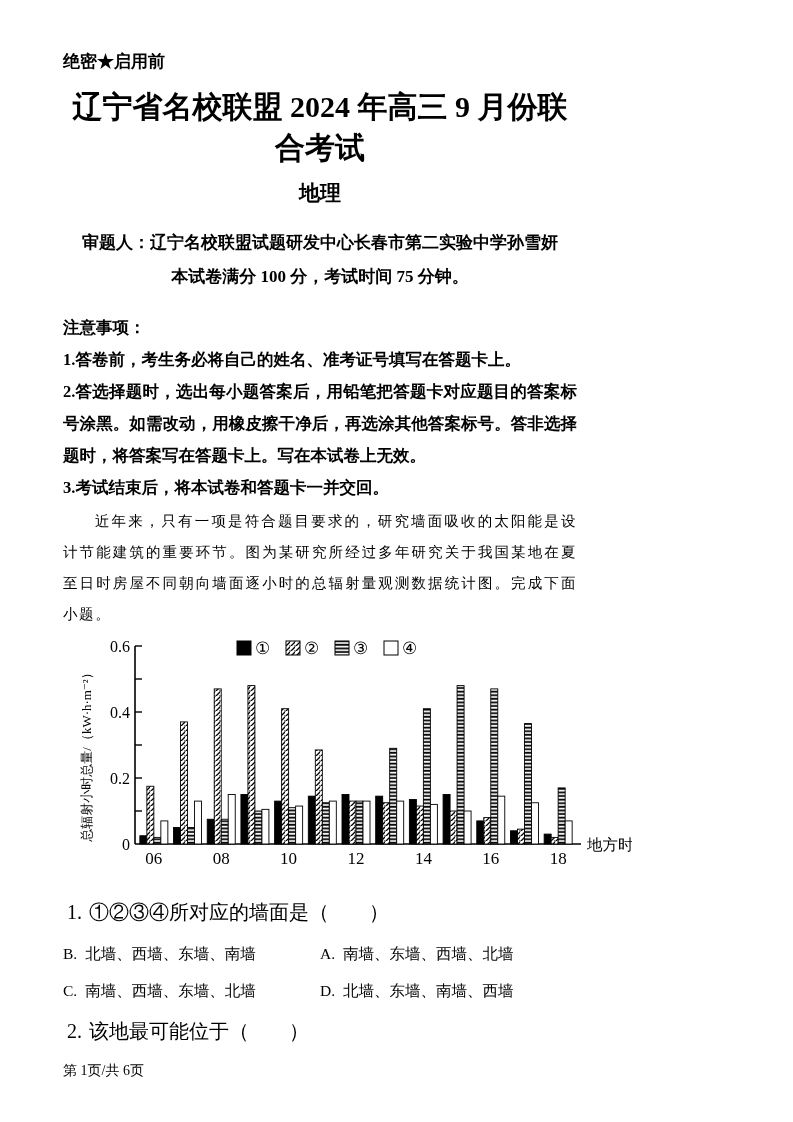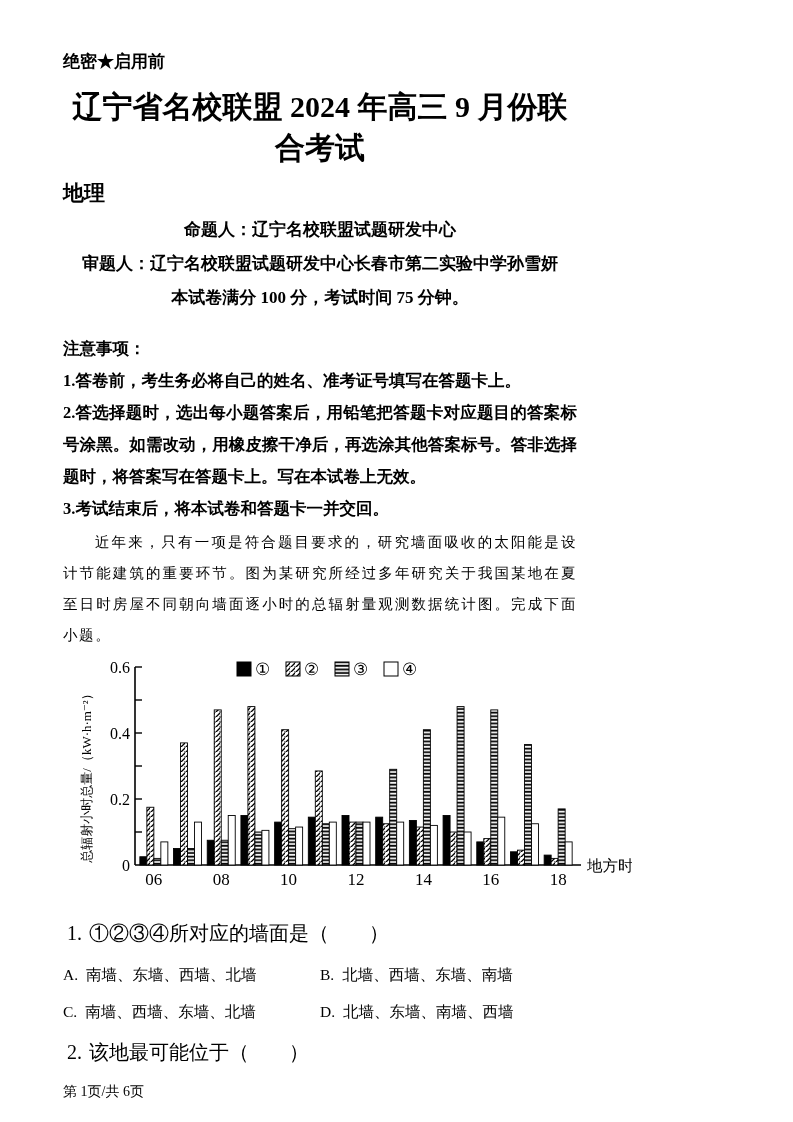--- a/index.html
+++ b/index.html
@@ -5,21 +5,21 @@
   * { box-sizing: border-box; }
   html,body { margin:0; padding:0; background:#fff; }
   .page {
     width:632px; height:1122px; background:#fff; color:#000;
     position:relative; overflow:hidden;
     padding:50px 55px 0 63px;
     font-family:"Liberation Serif","DejaVu Serif",serif;
   }
   .classification { font-size:17px; font-weight:bold; margin:0 0 10px 0; }
   .title { font-size:30px; font-weight:bold; text-align:center; margin:14px 0 0 0; }
-  .subject { font-size:21px; font-weight:bold; margin:10px 0 6px 0; }
+  .subject { font-size:21px; font-weight:bold; text-align:center; margin:10px 0 19px 0; }
   .center-line { font-size:17px; font-weight:bold; text-align:center; margin:0; line-height:34px; }
   .notes-heading { font-size:16.5px; font-weight:bold; margin:18px 0 0 0; line-height:32px; }
   .note-item { font-size:16.5px; font-weight:bold; margin:0; line-height:32px; text-align:justify; }
   .section-heading { font-size:16.5px; font-weight:bold; margin:0; line-height:32px; text-align:justify; }
   .passage {
     font-size:14.5px; margin:2px 0 0 0; line-height:31px;
     letter-spacing:1.6px; text-align:justify; text-indent:2.2em;
     font-family:"DejaVu Serif","Liberation Serif",serif;
   }
   .chart-wrap { margin:6px 0 0 12px; }
@@ -35,21 +35,20 @@
 </head>
 <body>
 
 <div class="page">
 
   <p class="classification">绝密★启用前</p>
 
   <h1 class="title">辽宁省名校联盟 2024 年高三 9 月份联合考试</h1>
   <h2 class="subject">地理</h2>
 
-  <p class="center-line">命题人：辽宁名校联盟试题研发中心</p>
   <p class="center-line">审题人：辽宁名校联盟试题研发中心长春市第二实验中学孙雪妍</p>
   <p class="center-line">本试卷满分 100 分，考试时间 75 分钟。</p>
 
   <p class="notes-heading">注意事项：</p>
   <p class="note-item">1.答卷前，考生务必将自己的姓名、准考证号填写在答题卡上。</p>
   <p class="note-item">2.答选择题时，选出每小题答案后，用铅笔把答题卡对应题目的答案标号涂黑。如需改动，用橡皮擦干净后，再选涂其他答案标号。答非选择题时，将答案写在答题卡上。写在本试卷上无效。</p>
   <p class="note-item">3.考试结束后，将本试卷和答题卡一并交回。</p>
 
 
   <p class="passage">近年来，只有一项是符合题目要求的，研究墙面吸收的太阳能是设计节能建筑的重要环节。图为某研究所经过多年研究关于我国某地在夏至日时房屋不同朝向墙面逐小时的总辐射量观测数据统计图。完成下面小题。</p>
@@ -146,22 +145,22 @@
         <rect x="260" y="5" width="14" height="14" fill="url(#pat-horiz)" stroke="#000" stroke-width="1"></rect>
         <text x="278" y="18" font-size="17">③</text>
         <rect x="309" y="5" width="14" height="14" fill="#fff" stroke="#000" stroke-width="1"></rect>
         <text x="327" y="18" font-size="17">④</text>
       </svg>
   </div>
 
   <div class="question">
     <p class="q-stem"><span class="q-num">1.</span><span>①②③④所对应的墙面是（　　）</span></p>
     <div class="options">
+      <p class="option"><span class="opt-label">B.</span><span>北墙、西墙、东墙、南墙</span></p>
       <p class="option"><span class="opt-label">A.</span><span>南墙、东墙、西墙、北墙</span></p>
-      <p class="option"><span class="opt-label">B.</span><span>北墙、西墙、东墙、南墙</span></p>
       <p class="option"><span class="opt-label">C.</span><span>南墙、西墙、东墙、北墙</span></p>
       <p class="option"><span class="opt-label">D.</span><span>北墙、东墙、南墙、西墙</span></p>
     </div>
   </div>
 
   <div class="question">
     <p class="q-stem"><span class="q-num">2.</span><span>该地最可能位于（　　）</span></p>
   </div>
 
   <p class="footer">第 1页/共 6页</p>

